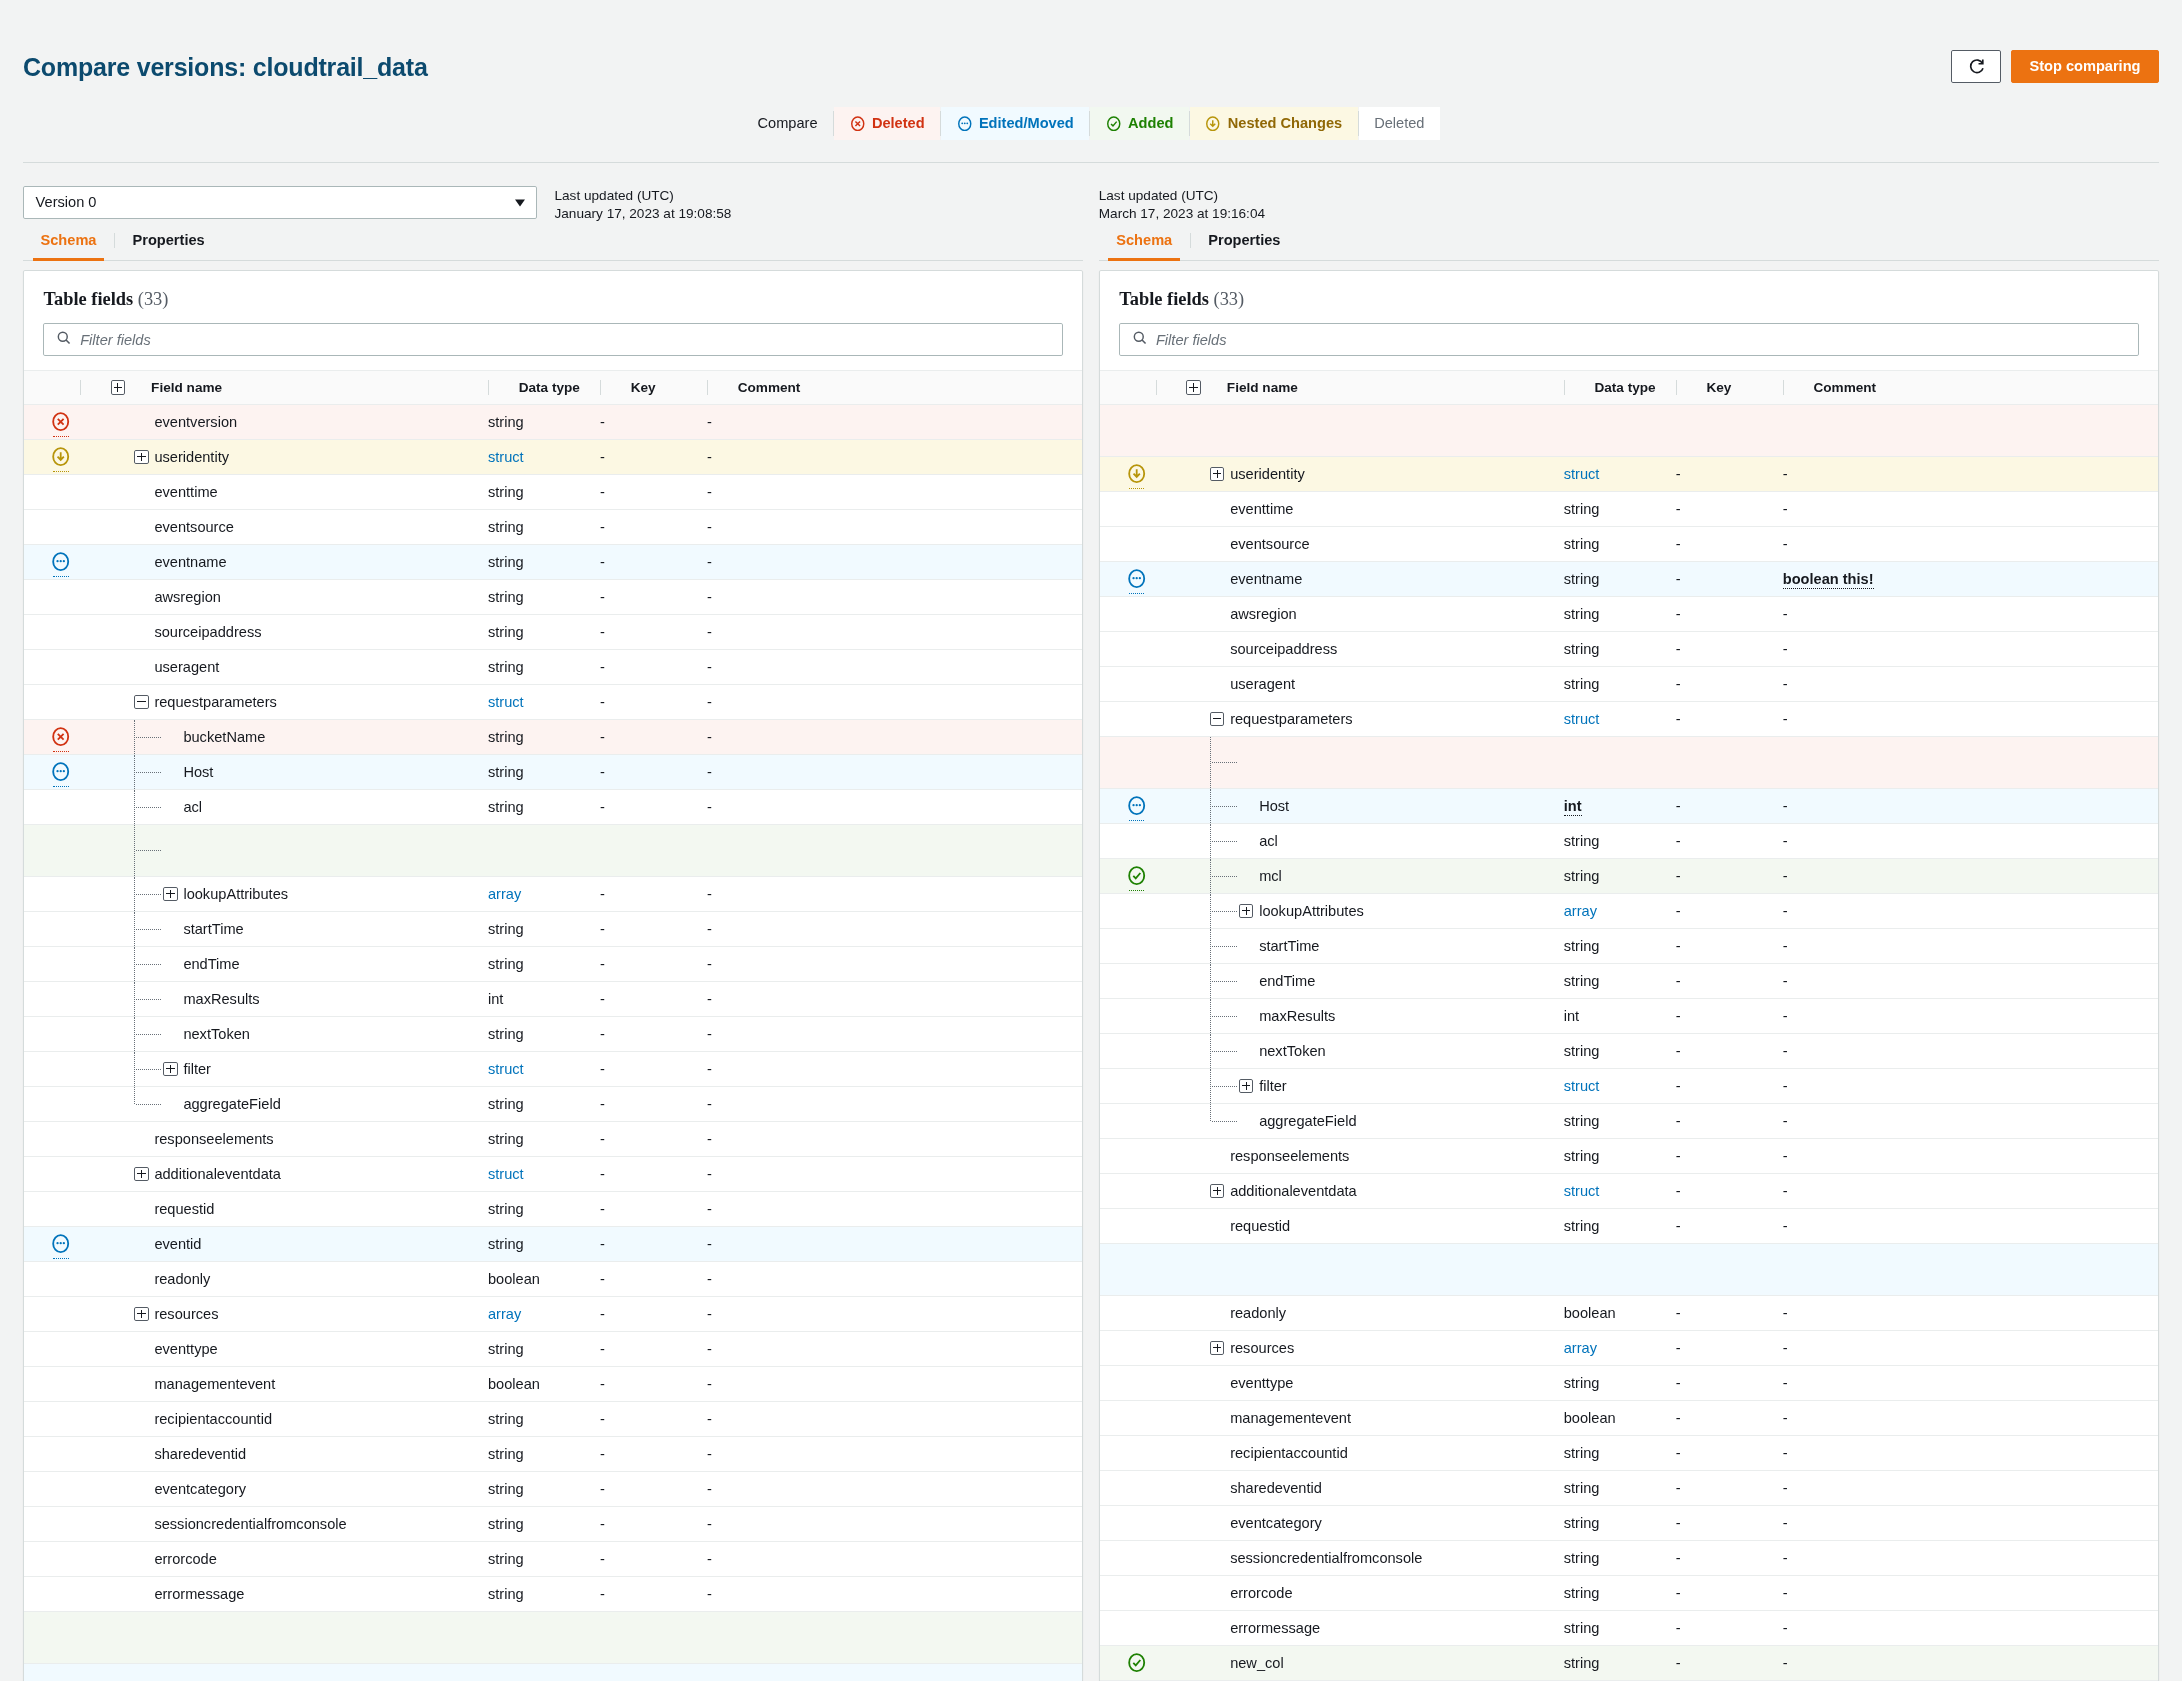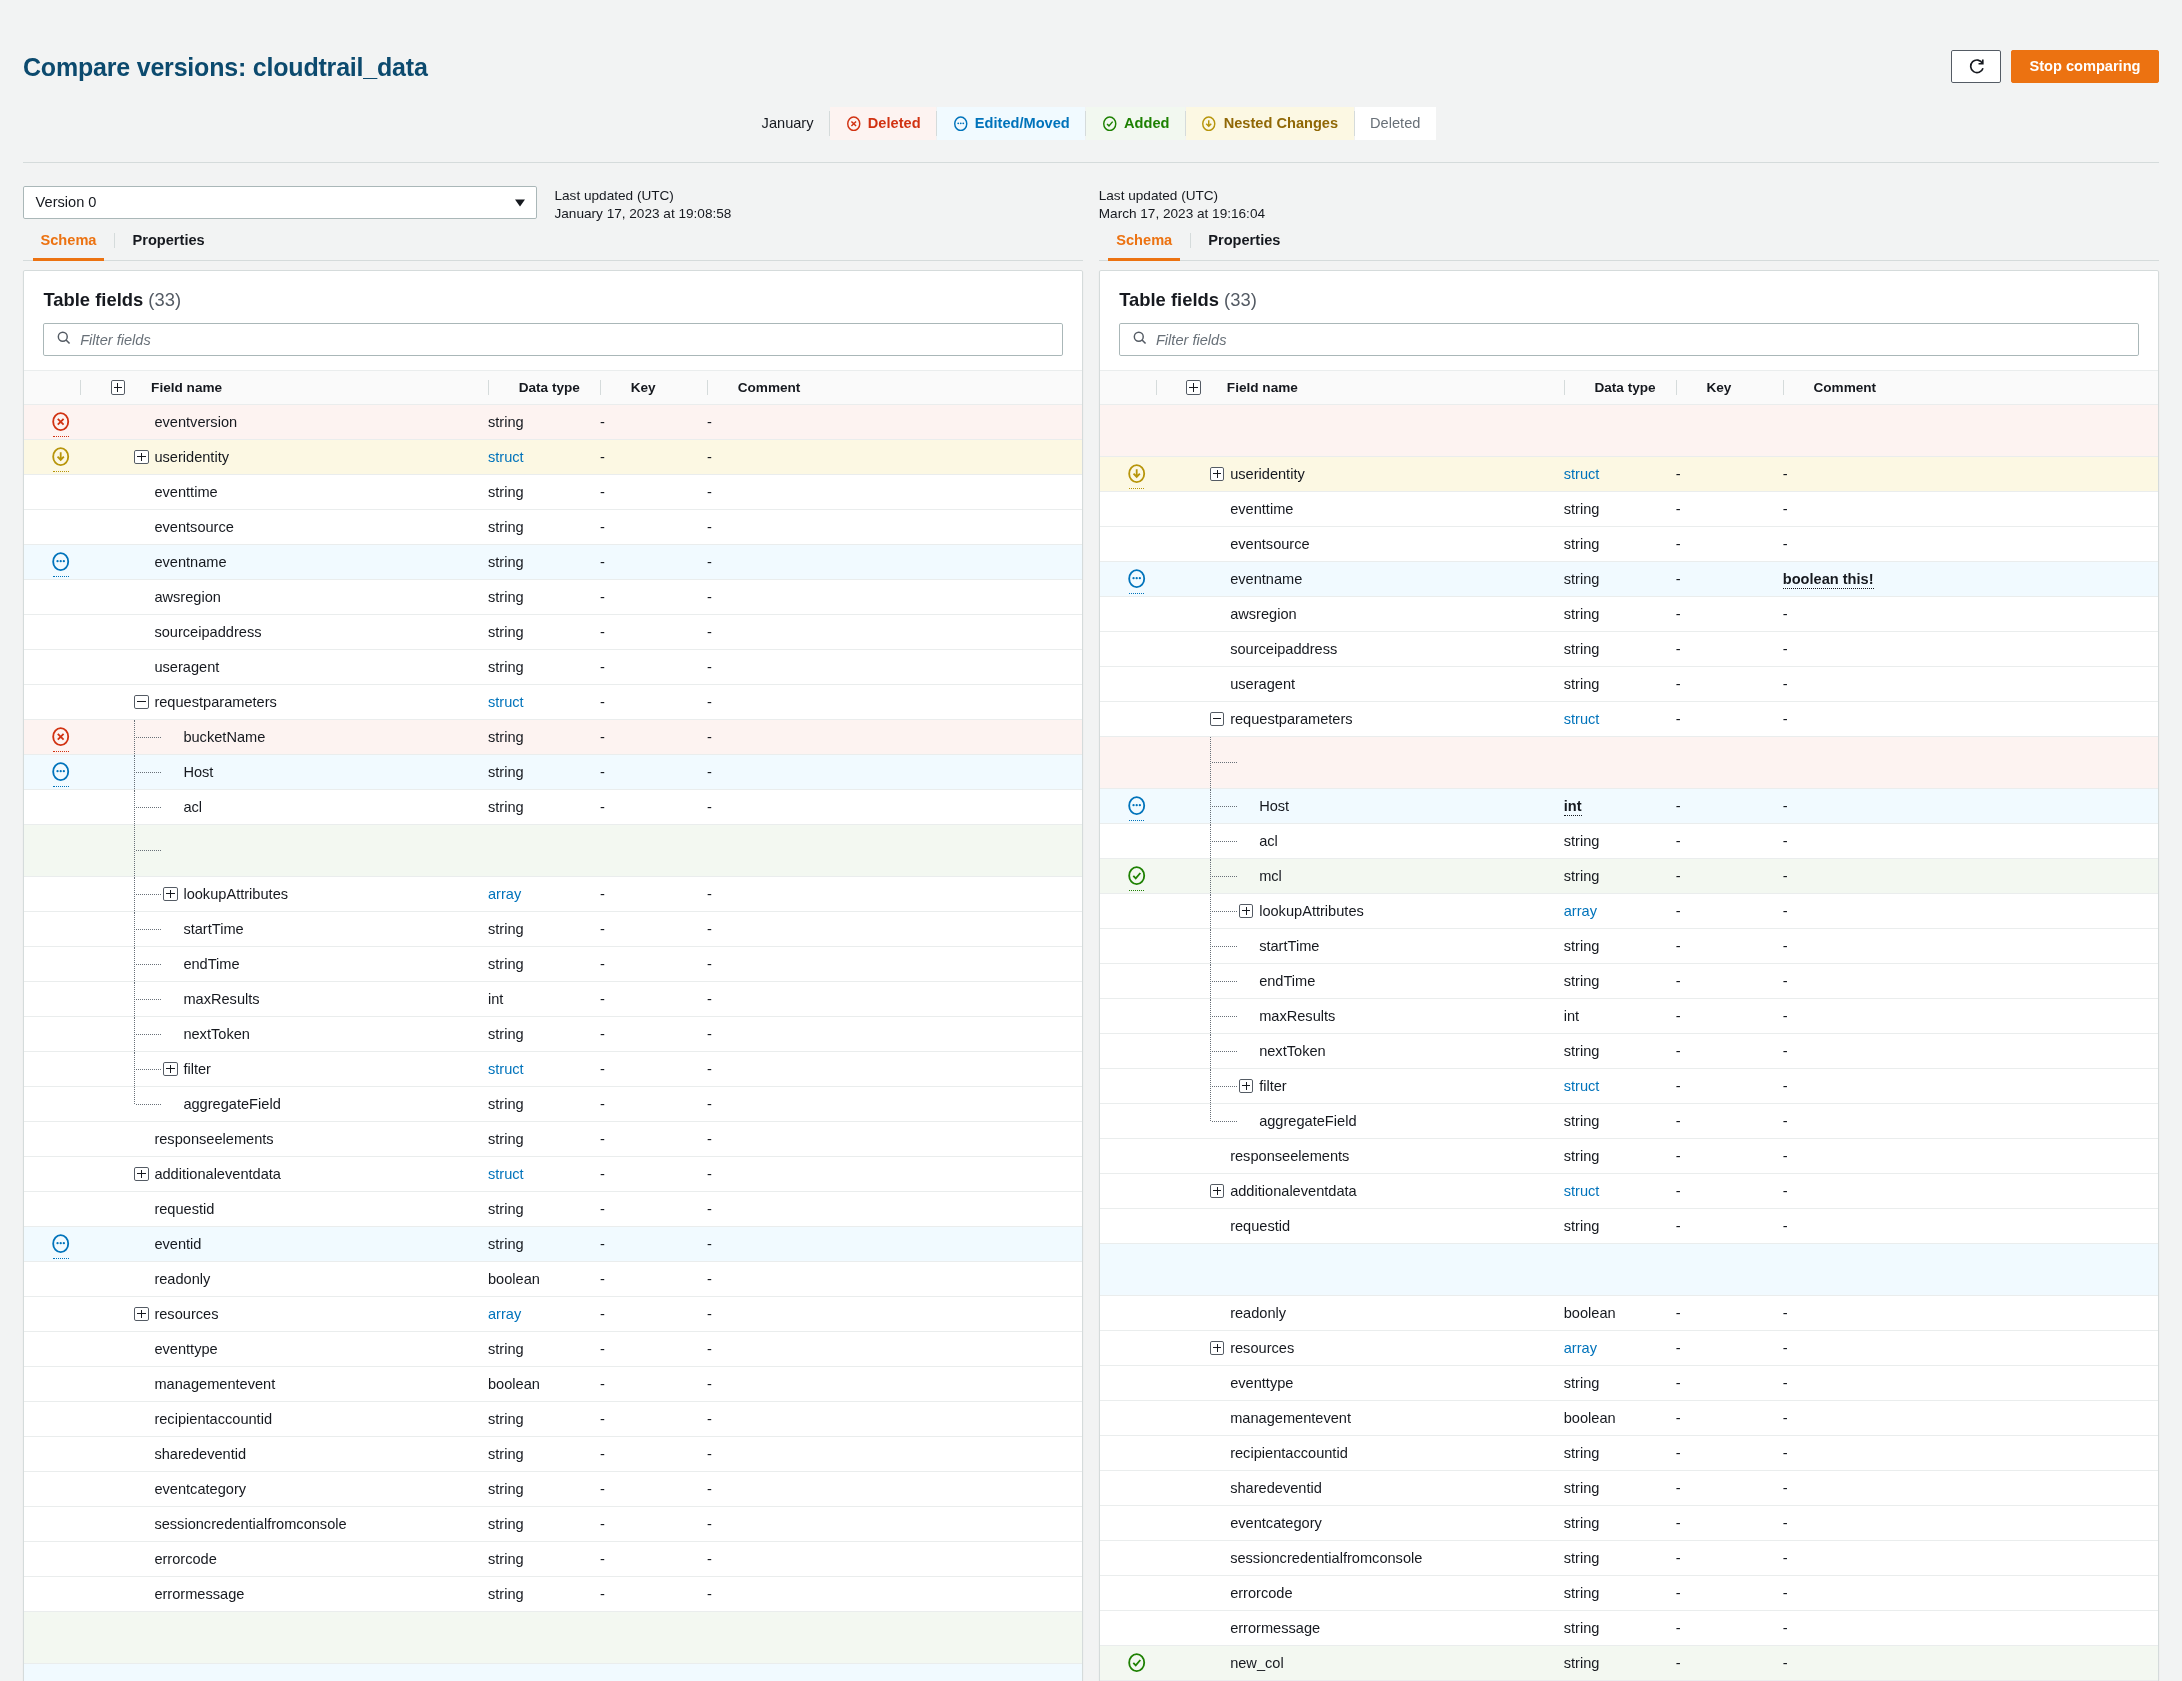--- a/index.html
+++ b/index.html
@@ -160,21 +160,21 @@
   
   .panels { display:flex; padding: 9.7px 23px 0 23px; gap:15.5px; }
   .panel {
     width: 1064px;
     background: #fff;
     border: 1px solid #d5dbdb;
     border-radius: 1.9px;
     box-shadow: 0 1px 1px 0 rgba(0,28,36,.15);
     overflow: hidden;
   }
-  .panel-head { padding: 15.5px 19.4px 0 19.4px; }
+  .panel-head { padding: 15.5px 19.4px 0 19.4px; font-family: Liberation Serif, serif; }
   .panel-title { font-size: 18.4px; font-weight: 700; color:#16191f; line-height:25px; }
   .panel-title .count { font-weight:400; color:#545b64; }
   .filter-wrap { padding: 11.6px 19.4px 13.6px 19.4px; }
   .filter-input {
     position: relative;
     height: 33px;
     border: 1px solid #aab7b8;
     border-radius: 1.9px;
     background:#fff;
     display:flex; align-items:center; gap:8.7px;
@@ -286,21 +286,21 @@
         <svg width="19.4" height="19.4" viewBox="0 0 20 20">
           <path d="M16 6.5 A6.5 6.5 0 1 0 16.5 11.5" fill="none" stroke="#16191f" stroke-width="1.7"></path>
           <path d="M16.3 2.6 L16.3 7.0 L11.9 7.0" fill="none" stroke="#16191f" stroke-width="1.7"></path>
         </svg>
       </span>
     </div>
     <button class="btn-primary">Stop comparing</button>
   </div>
 
   <div class="legend-bar">
-    <div class="legend-label">January</div>
+    <div class="legend-label">Compare</div>
     <div class="legend-sep"></div>
 
     <div class="legend-chip chip-deleted">
       <span class="gicon">
         <svg width="15.5" height="15.5" viewBox="0 0 16 16">
           <ellipse cx="8" cy="8" rx="6.2" ry="7" fill="none" stroke="#d13212" stroke-width="1.5"></ellipse>
           <path d="M5.6 5.6 L10.4 10.4 M10.4 5.6 L5.6 10.4" stroke="#d13212" stroke-width="1.5"></path>
         </svg>
       </span>
       <span>Deleted</span>

